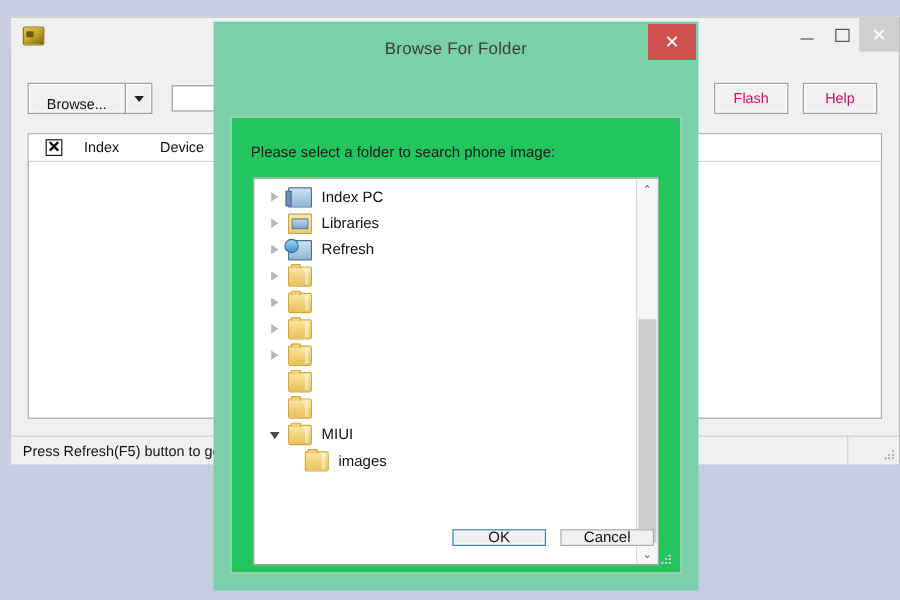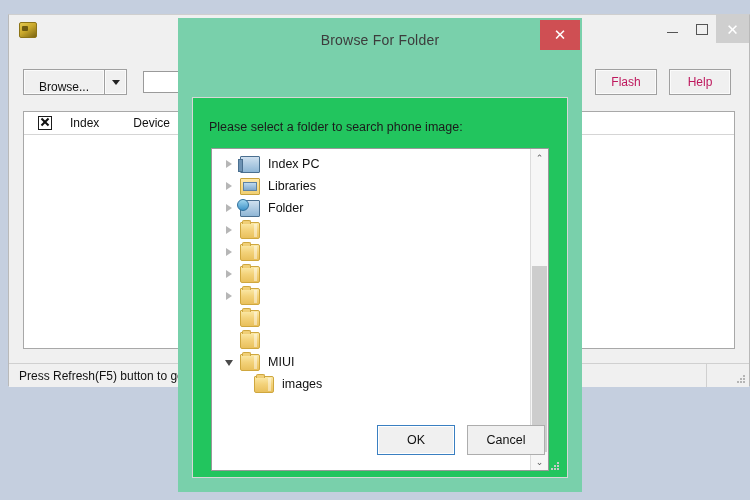--- a/index.html
+++ b/index.html
@@ -211,21 +211,21 @@
   .sb-arrow.up{top:0;}
   .sb-arrow.down{bottom:0;}
   .sb-thumb{
     position:absolute;left:1px;width:15px;background:#cdcdcd;
   }
 
   .dlg-buttons{
     position:absolute;right:22px;bottom:22px;display:flex;gap:12px;align-items:center;
   }
   .dlg-btn{
-    width:78px;height:30px;font-size:12.5px;color:#111;background:#f0f0f0;
+    width:78px;height:14px;font-size:12.5px;color:#111;background:#f0f0f0;
     border:1px solid #adadad;display:flex;align-items:center;justify-content:center;
     box-sizing:border-box;
   }
   .dlg-btn.default{border:1px solid #3a7fc1;box-shadow:0 0 0 1px #ffffff inset;}
   .dlg-grip{
     position:absolute;right:7px;bottom:6px;width:9px;height:9px;
     background:
       radial-gradient(circle 1px at 7px 1px,#cacaca 99%,transparent 0),
       radial-gradient(circle 1px at 4px 4px,#cacaca 99%,transparent 0),
       radial-gradient(circle 1px at 7px 4px,#cacaca 99%,transparent 0),
@@ -317,21 +317,21 @@
               </span>
             <span class="ic ic-lib"></span>
             <span class="tree-label">Libraries</span>
           </div>
 
           <div class="tree-row">
             <span class="twisty">
               <span class="tri-hollow"></span>
               </span>
             <span class="ic ic-net"></span>
-            <span class="tree-label">Folder</span>
+            <span class="tree-label">Refresh</span>
           </div>
 
           <div class="tree-row">
             <span class="twisty">
               <span class="tri-hollow"></span>
               </span>
             <span class="ic ic-folder"></span>
             <span class="tree-label"></span>
           </div>
 

